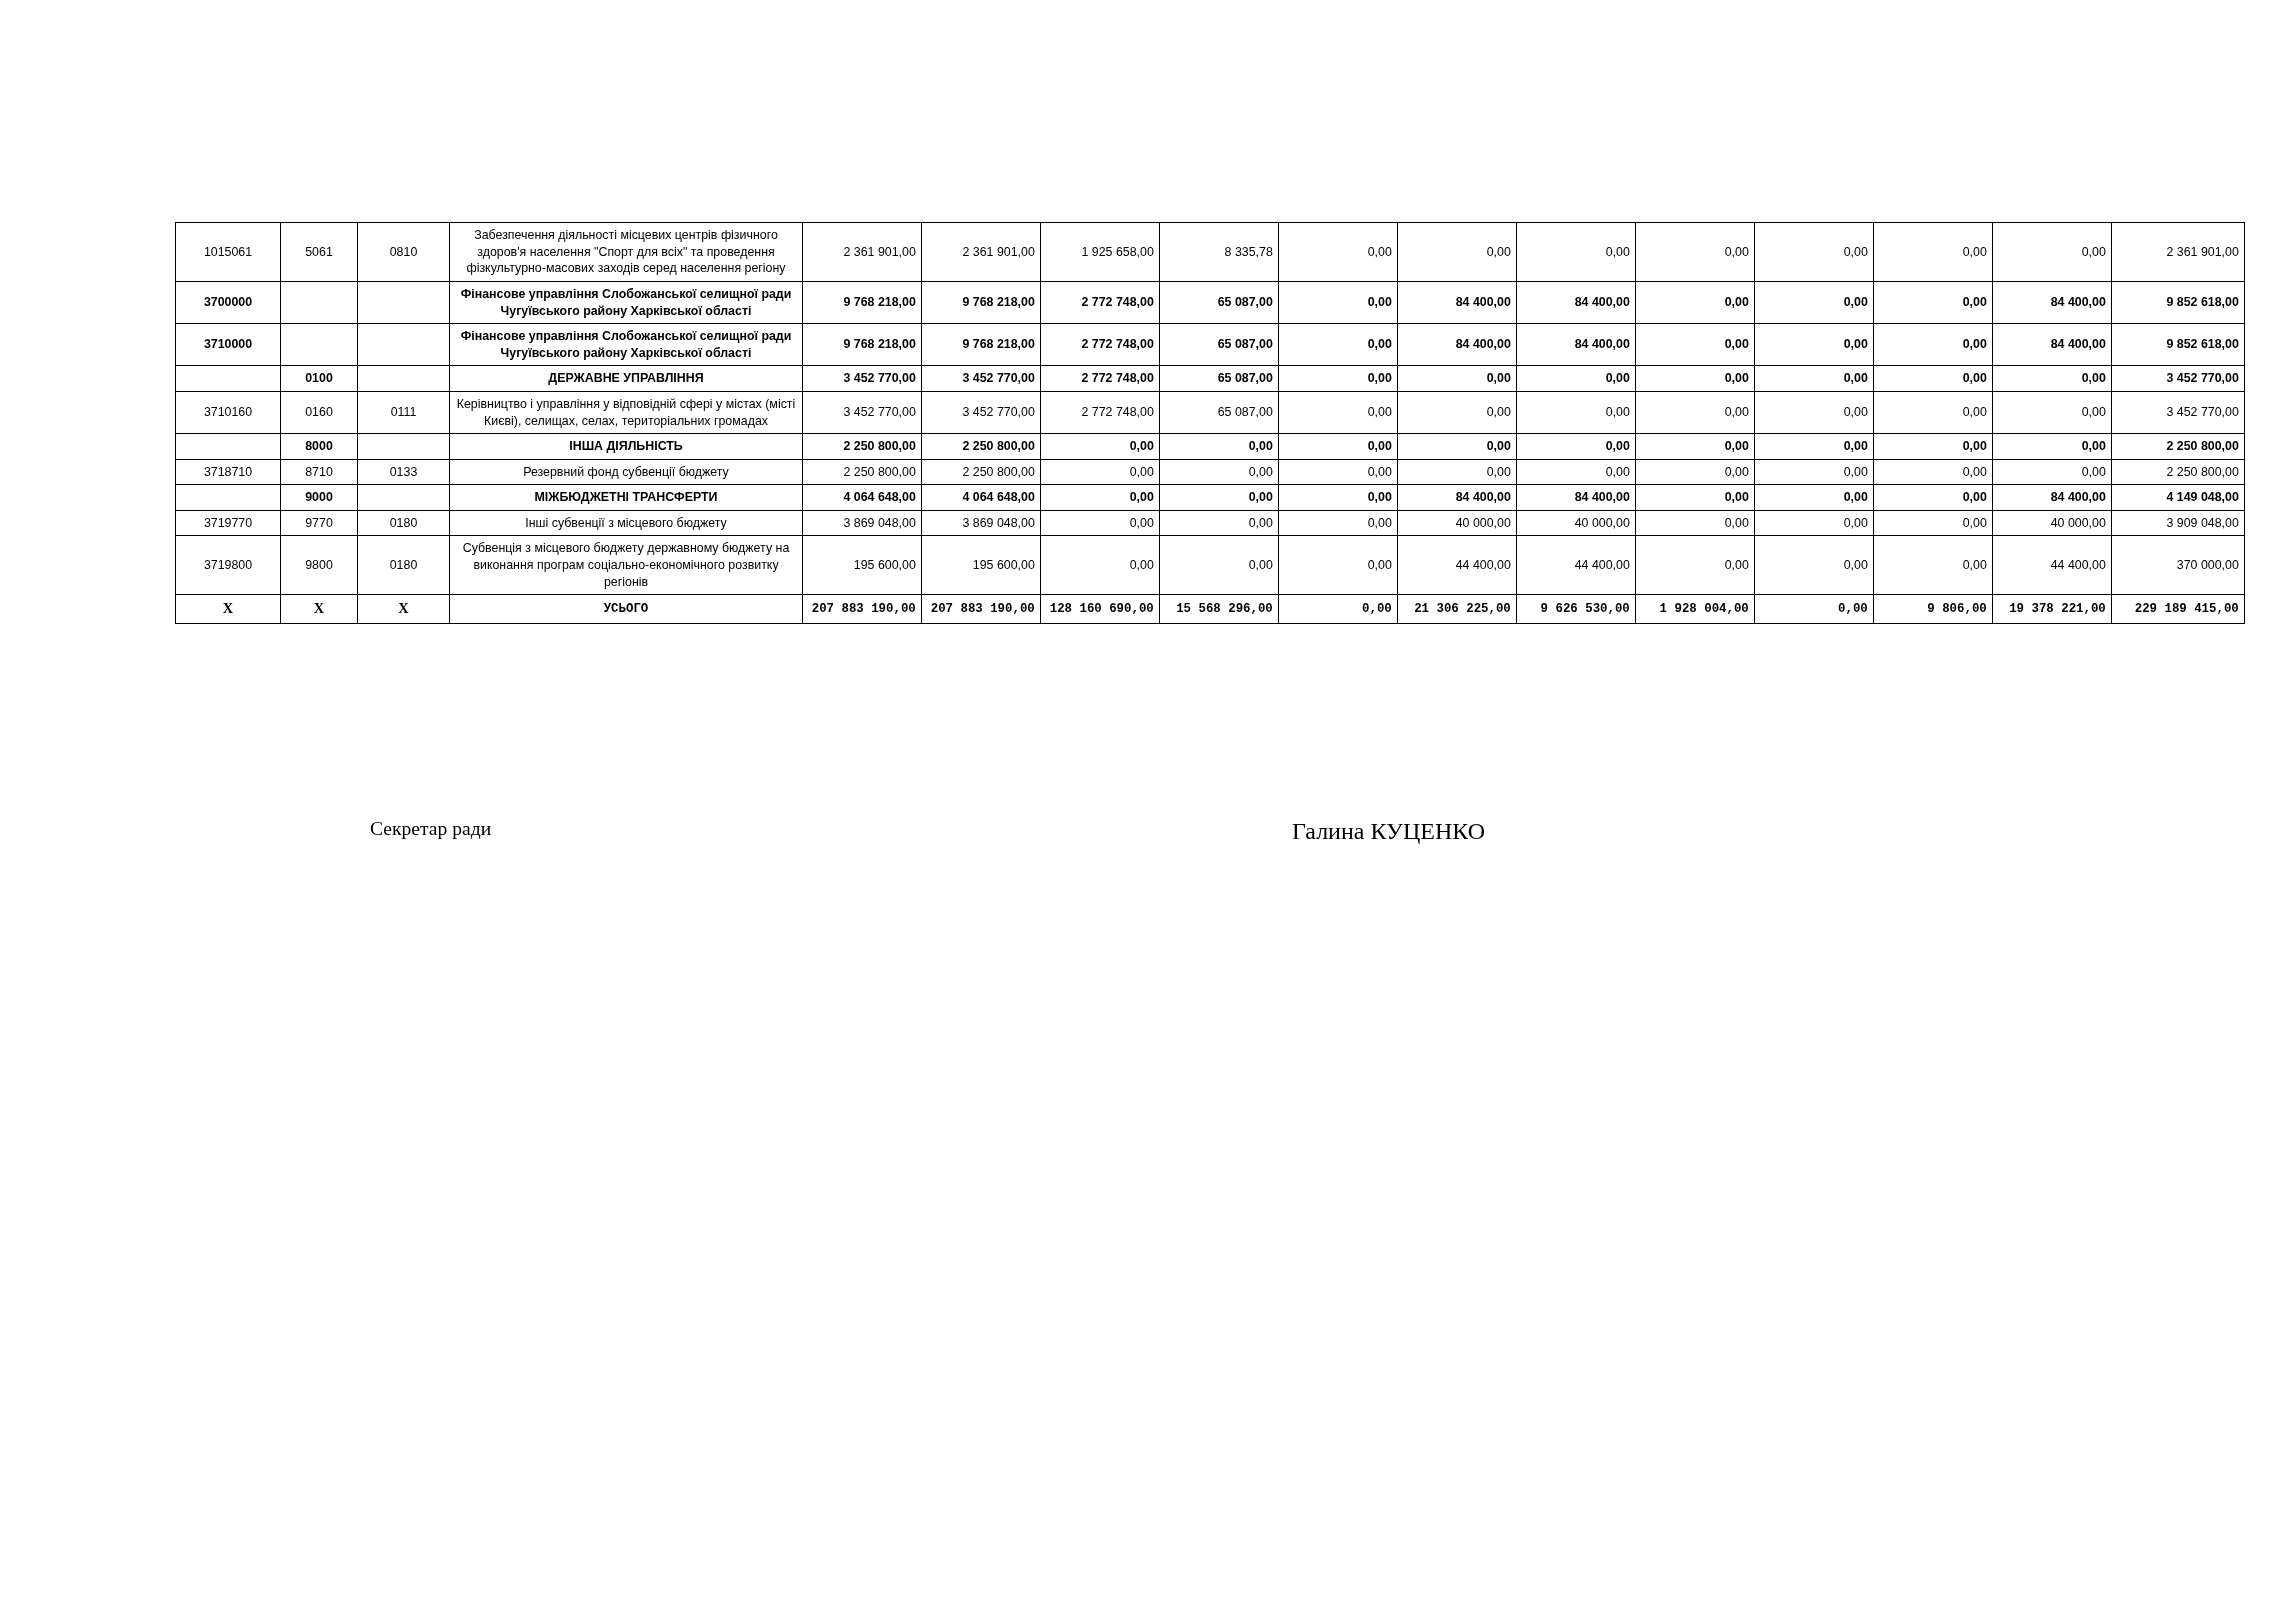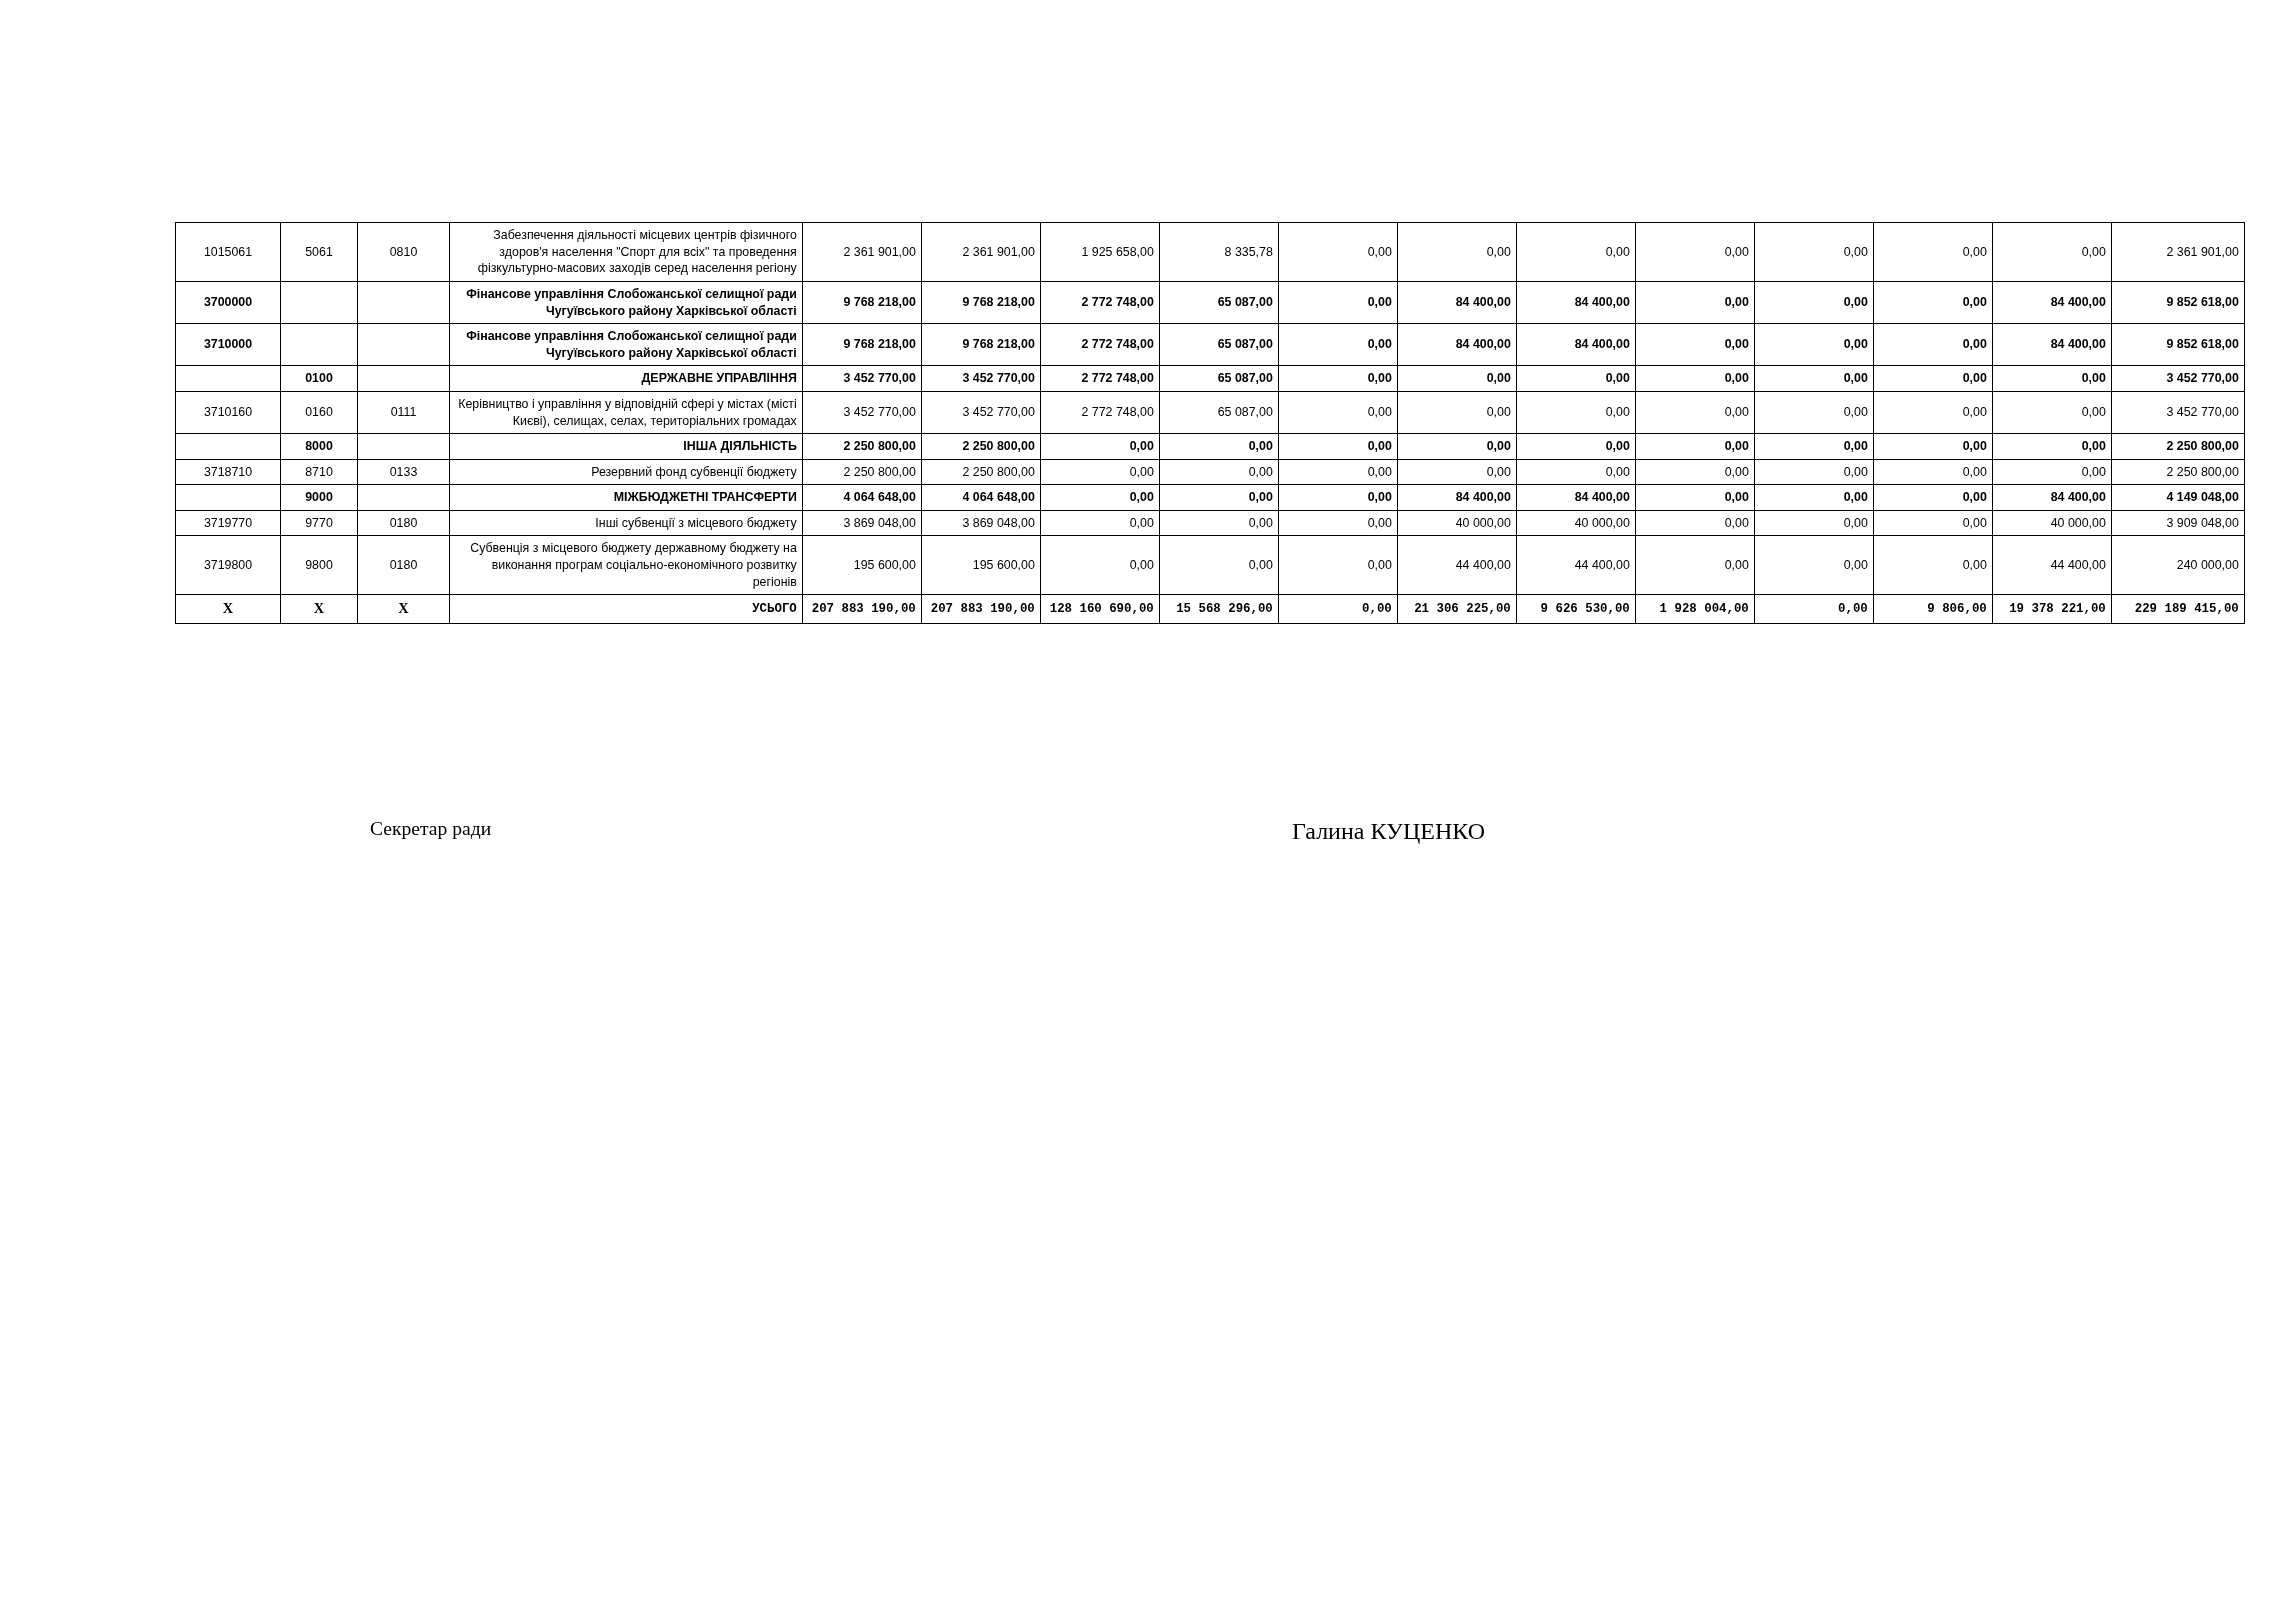--- a/index.html
+++ b/index.html
@@ -41,21 +41,21 @@
   }
   
   col.c-code1 { width: 105px; }
   col.c-code2 { width: 77px; }
   col.c-code3 { width: 92px; }
   col.c-name  { width: 353px; }
   col.c-num   { width: 119px; }
   col.c-num-last { width: 133px; }
 
   td.code { text-align: center; font-size: 13px; }
-  td.name { text-align: right; font-size: 12.8px; }
+  td.name { text-align: center; font-size: 12.8px; }
   td.num  { text-align: right; font-size: 12.4px; white-space: nowrap; }
   td.bold, tr.bold td { font-weight: bold; }
   tr.total td { font-weight: bold; font-family: Liberation Mono, monospace; }
   tr.total td.code { font-weight: bold; font-family: "Liberation Serif", serif; font-size: 14.4px;}
 
   .sig-row {
     position: absolute;
     top: 818px;
     left: 0;
     width: 2295px;
@@ -273,21 +273,21 @@
             <td class="num">195 600,00</td>
             <td class="num">0,00</td>
             <td class="num">0,00</td>
             <td class="num">0,00</td>
             <td class="num">44 400,00</td>
             <td class="num">44 400,00</td>
             <td class="num">0,00</td>
             <td class="num">0,00</td>
             <td class="num">0,00</td>
             <td class="num">44 400,00</td>
-            <td class="num">240 000,00</td>
+            <td class="num">370 000,00</td>
           </tr>
           <tr class="bold total">
             <td class="code">X</td>
             <td class="code">X</td>
             <td class="code">X</td>
             <td class="name">УСЬОГО</td>
             <td class="num">207 883 190,00</td>
             <td class="num">207 883 190,00</td>
             <td class="num">128 160 690,00</td>
             <td class="num">15 568 296,00</td>

